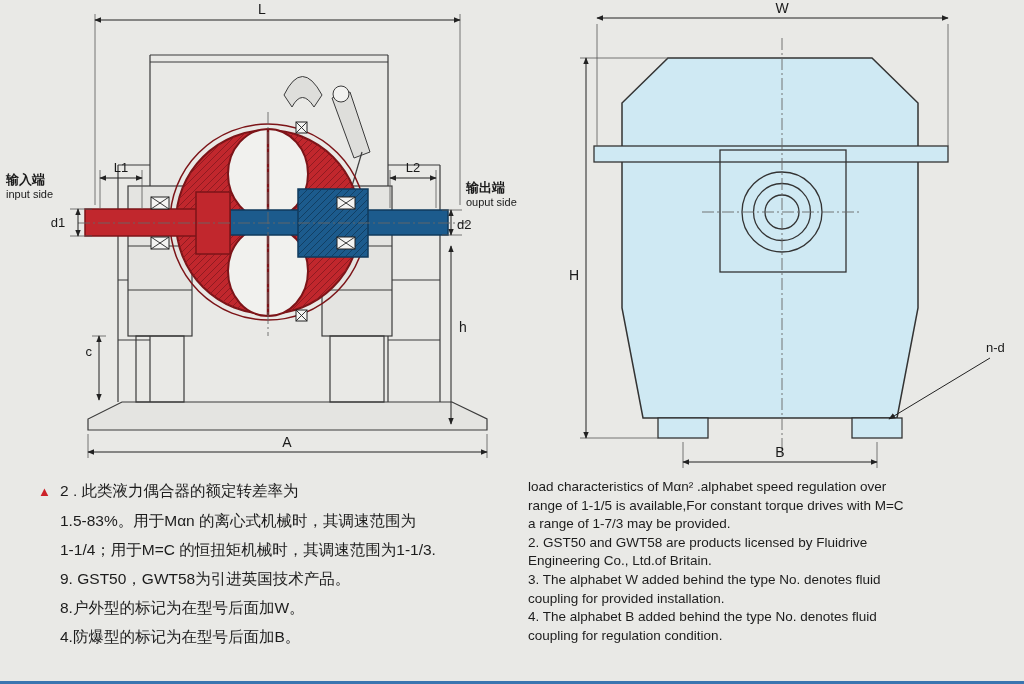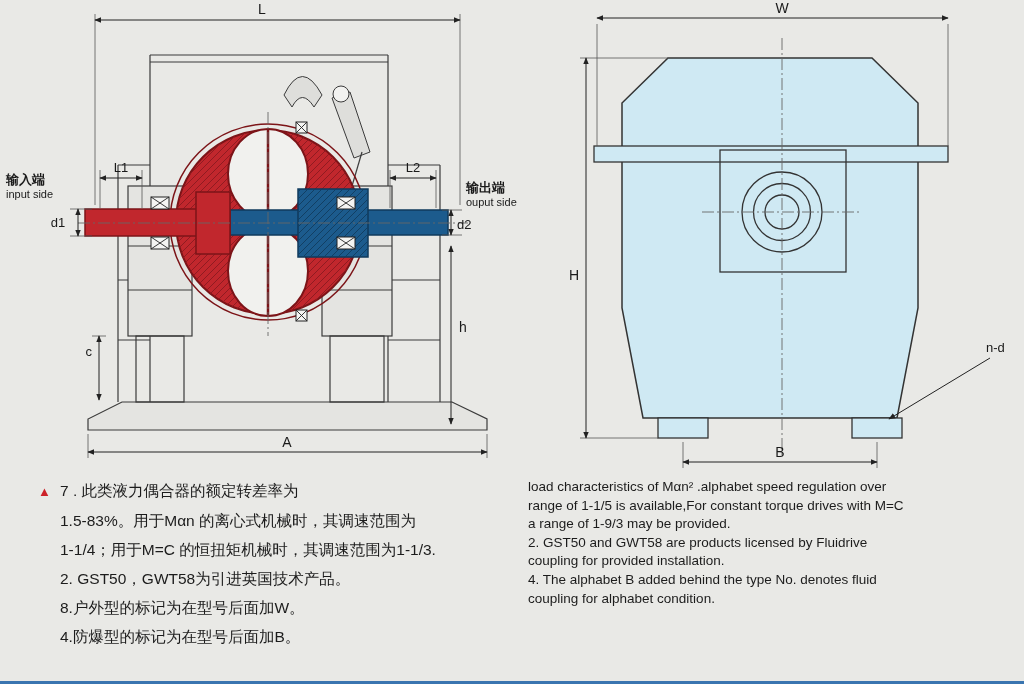--- a/index.html
+++ b/index.html
@@ -176,32 +176,34 @@
       <path class="ext" d="M129,442 V468 M323,442 V468"></path>
       <line class="dim" x1="129" y1="462" x2="323" y2="462" marker-start="url(#arr2)" marker-end="url(#arr2)"></line>
       <text class="t14" x="226" y="457" text-anchor="middle">B</text>
 
       <line class="dim" x1="436" y1="358" x2="335" y2="419" marker-end="url(#arr2)"></line>
       <text x="432" y="352">n-d</text>
     </g>
   </svg>
 
   <div class="notes notes-cn">
-    <div class="note-first"><span class="tri">▲</span><span>7 . 此类液力偶合器的额定转差率为</span></div>
+    <div class="note-first"><span class="tri">▲</span><span>2 . 此类液力偶合器的额定转差率为</span></div>
     <div class="note-line">1.5-83%。用于Mαn 的离心式机械时，其调速范围为</div>
     <div class="note-line">1-1/4；用于M=C 的恒扭矩机械时，其调速范围为1-1/3.</div>
-    <div class="note-line">2. GST50，GWT58为引进英国技术产品。</div>
+    <div class="note-line">9. GST50，GWT58为引进英国技术产品。</div>
     <div class="note-line">8.户外型的标记为在型号后面加W。</div>
     <div class="note-line">4.防爆型的标记为在型号后面加B。</div>
   </div>
 
   <div class="notes notes-en">
     <div class="note-line">load characteristics of Mαn² .alphabet speed regulation over</div>
     <div class="note-line">range of 1-1/5 is available,For  constant torque drives with M=C</div>
-    <div class="note-line">a range of 1-9/3 may be provided.</div>
+    <div class="note-line">a range of 1-7/3 may be provided.</div>
     <div class="note-line">2. GST50 and GWT58 are products licensed by Fluidrive</div>
+    <div class="note-line">Engineering Co., Ltd.of Britain.</div>
+    <div class="note-line">3. The alphabet W added behind the type No. denotes fluid</div>
     <div class="note-line">coupling for provided installation.</div>
     <div class="note-line">4. The alphabet B added behind the type No. denotes fluid</div>
-    <div class="note-line">coupling for alphabet condition.</div>
+    <div class="note-line">coupling for regulation condition.</div>
   </div>
 
   <div class="footer-rule"></div>
 </div>
 
 </body></html>

